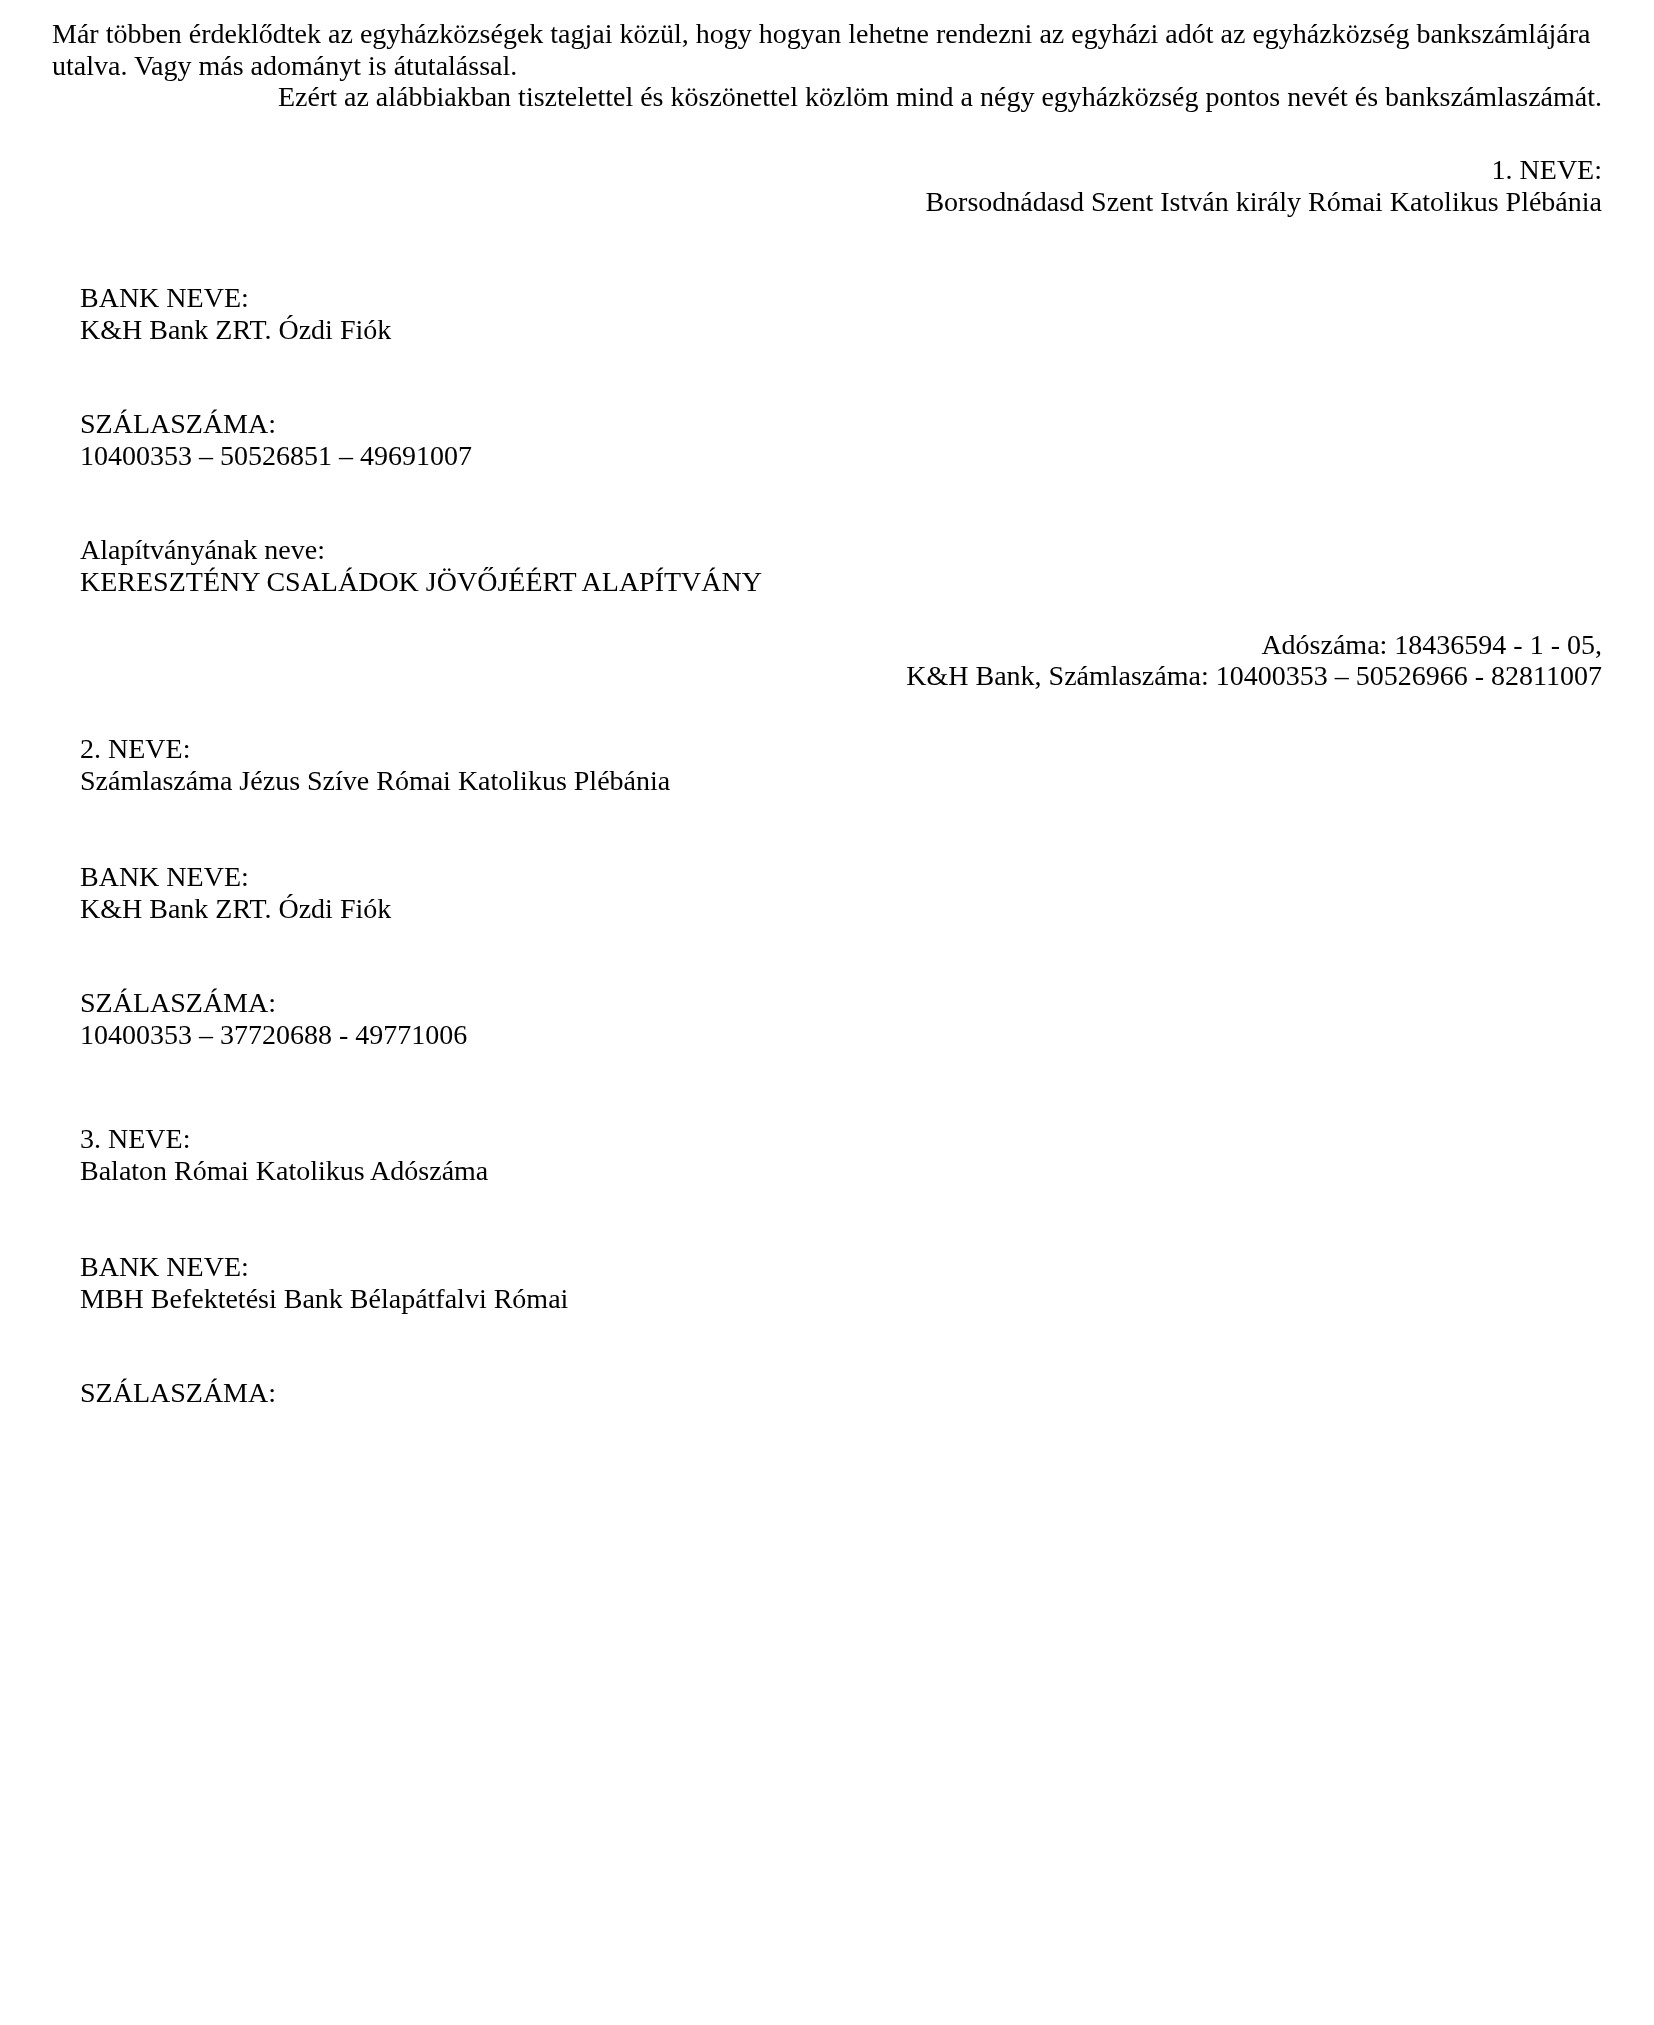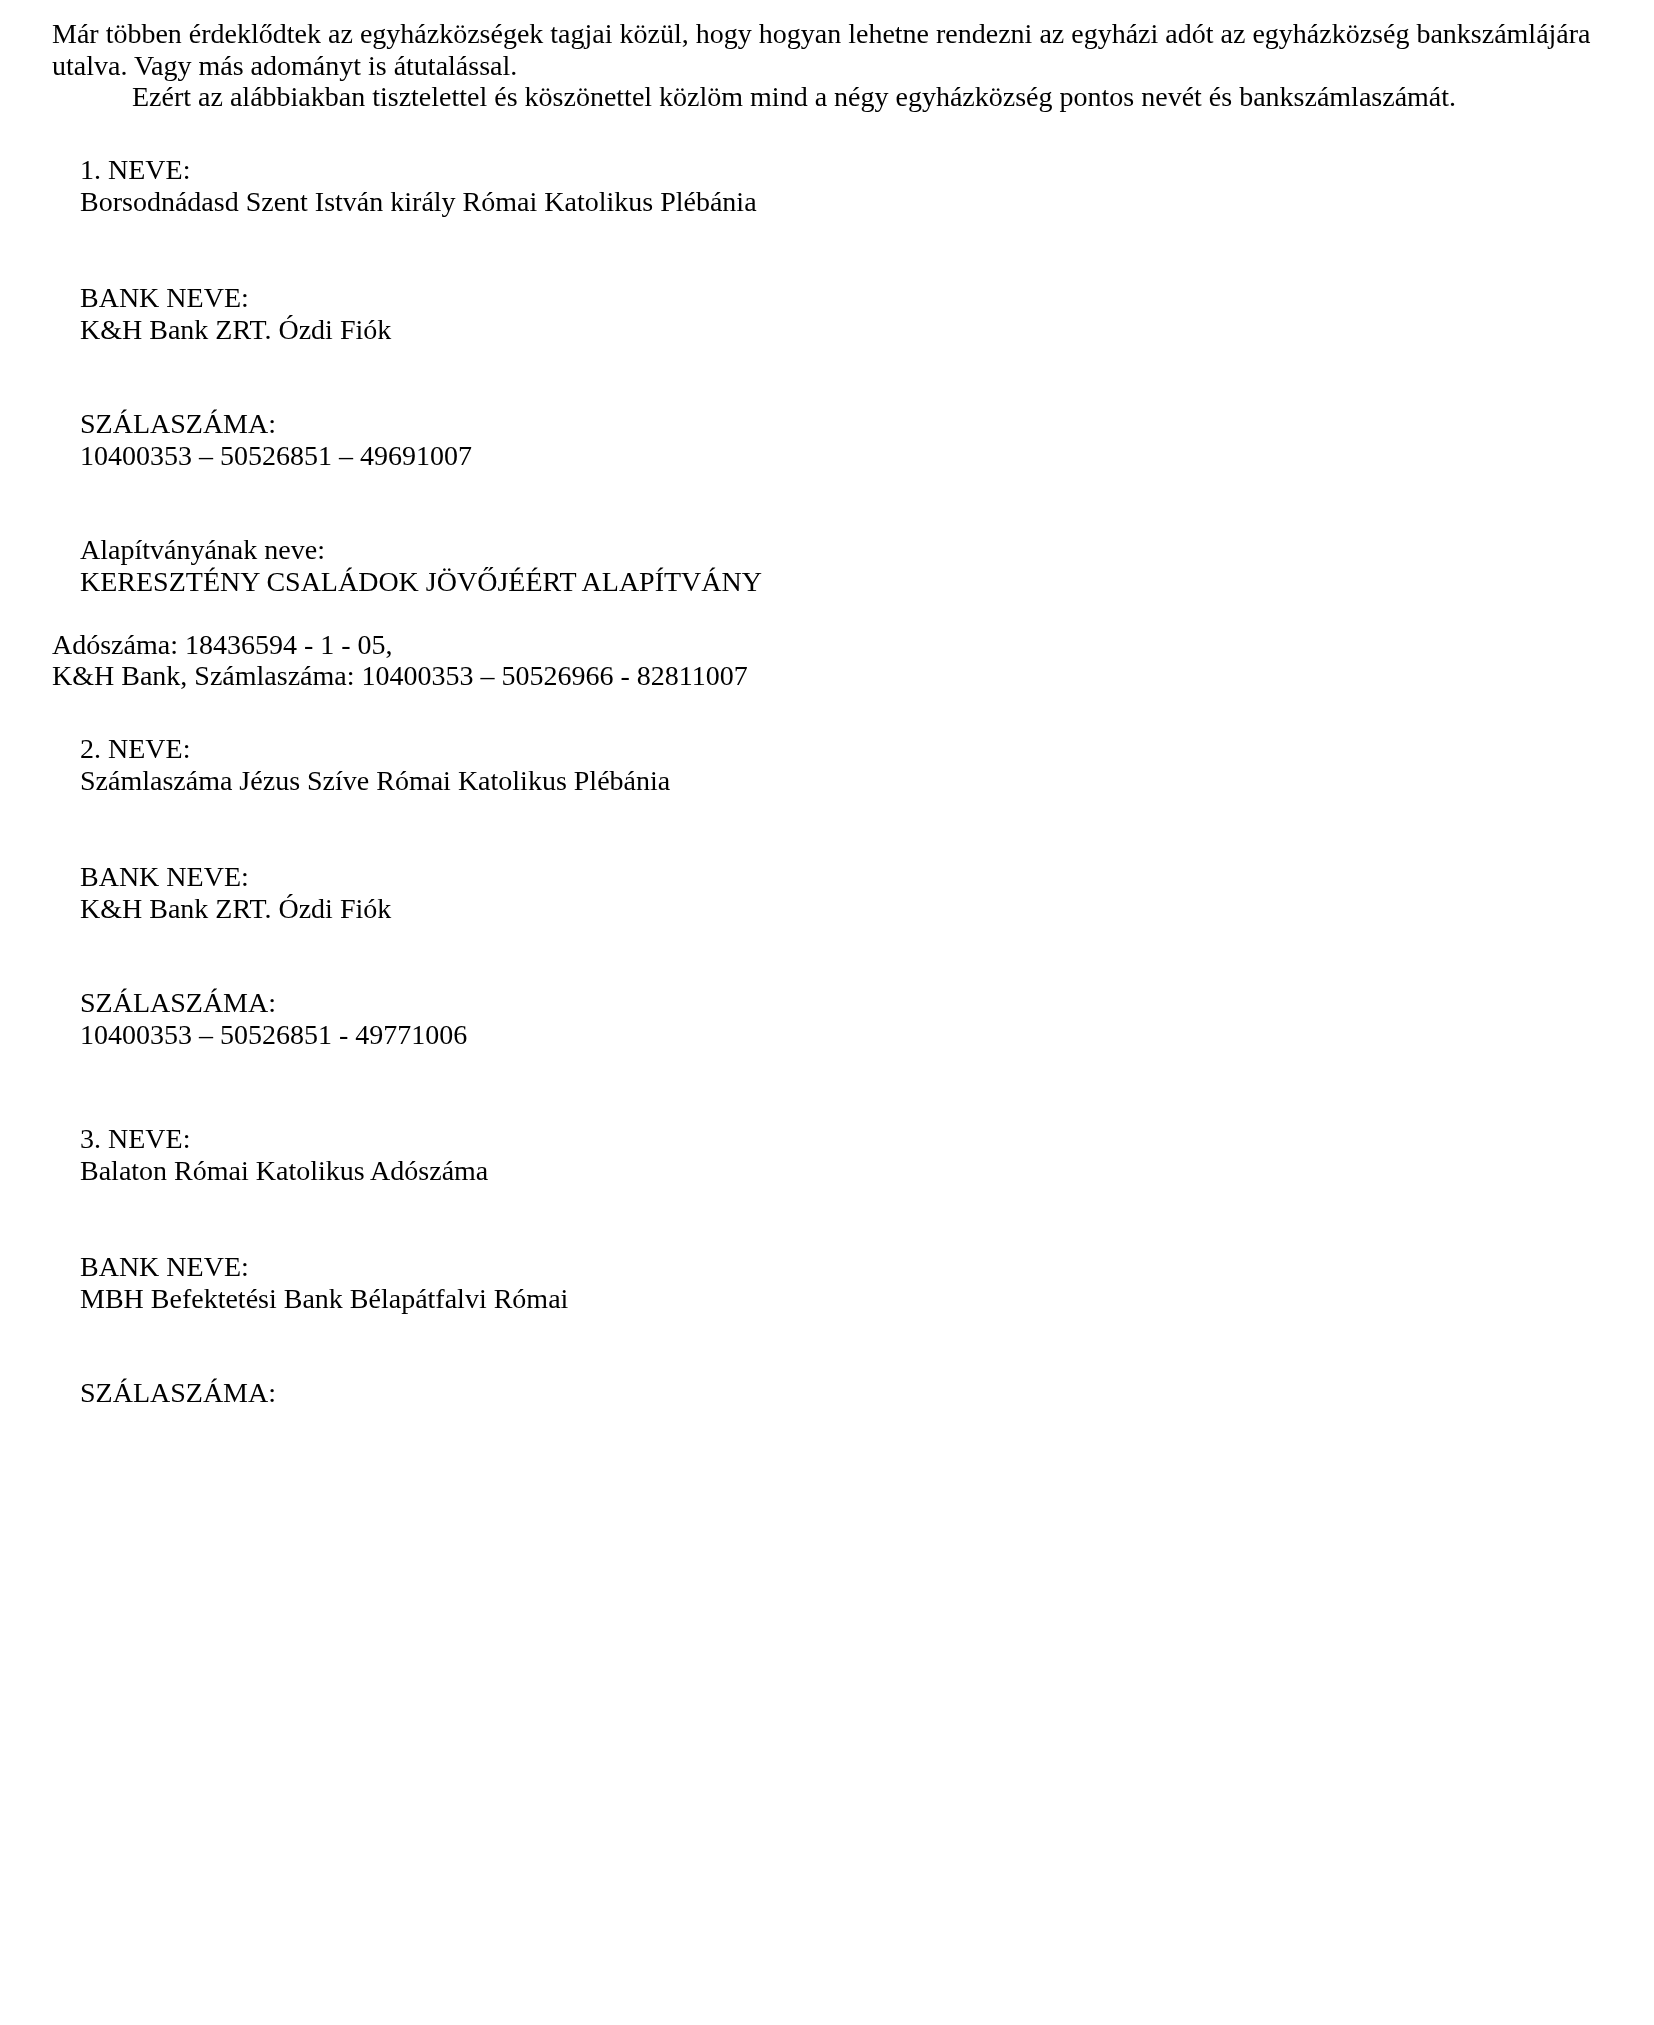--- a/index.html
+++ b/index.html
@@ -17,21 +17,21 @@
     width: 1654px;
     box-sizing: border-box;
     padding: 18px 52px 10px 52px;
   }
   .line {
     font-size: 28px;
     line-height: 1.125;
     white-space: pre-wrap;
   }
   .left { text-align: left; }
-  .center { text-align: left; }
+  .center { text-align: right; }
   .indent-par {
     text-indent: 80px;
   }
   .bold { font-weight: normal; }
   .bank-block {
     margin-top: 2px;
   }
   .gap-s { margin-top: 10px; }
   .num-label { }
 </style>
@@ -66,21 +66,21 @@
   <div class="line left gap-s">
     <span>2. NEVE:</span>
     <span class="bold">Számlaszáma Jézus Szíve Római Katolikus Plébánia</span>
   </div>
   <div class="line left bank-block">
     <span>BANK NEVE:</span>
     <span>K&amp;H Bank ZRT. Ózdi Fiók</span>
   </div>
   <div class="line left">
     <span>SZÁLASZÁMA:</span>
-    <span>10400353 – 50526851 - 49771006</span>
+    <span>10400353 – 37720688 - 49771006</span>
   </div>
 
   <div class="line left gap-s">
     <span>3. NEVE:</span>
     <span class="bold">Balaton Római Katolikus Adószáma</span>
   </div>
   <div class="line left bank-block">
     <span>BANK NEVE:</span>
     <span>MBH Befektetési Bank Bélapátfalvi Római</span>
   </div>

